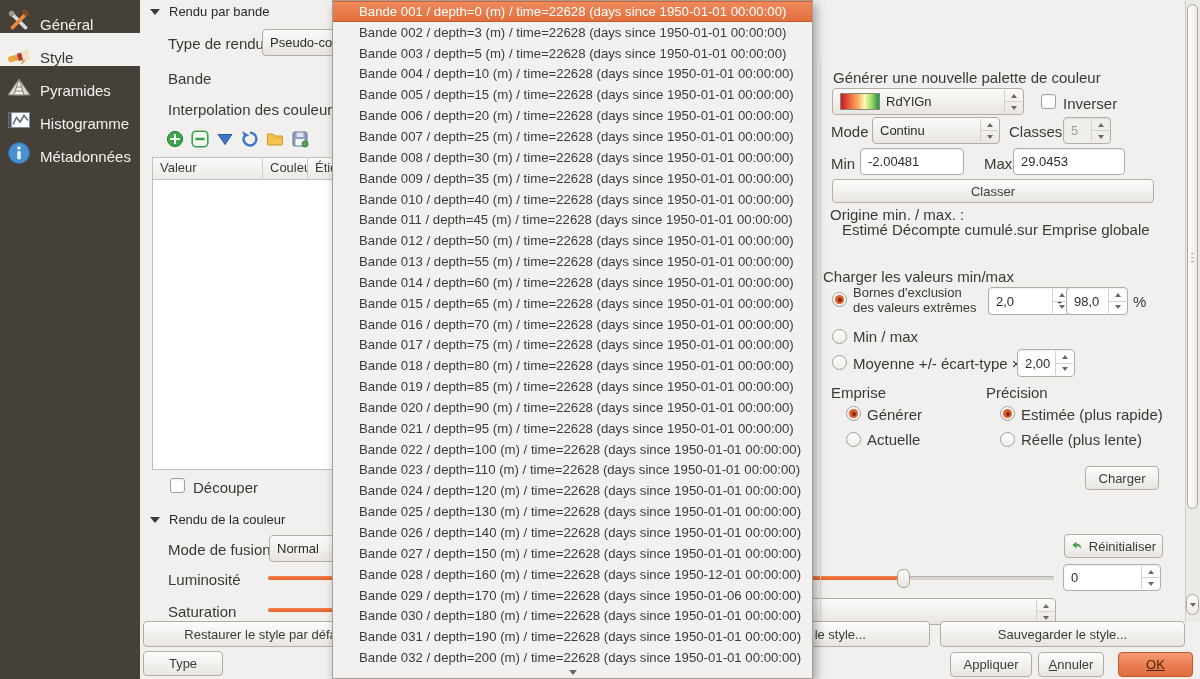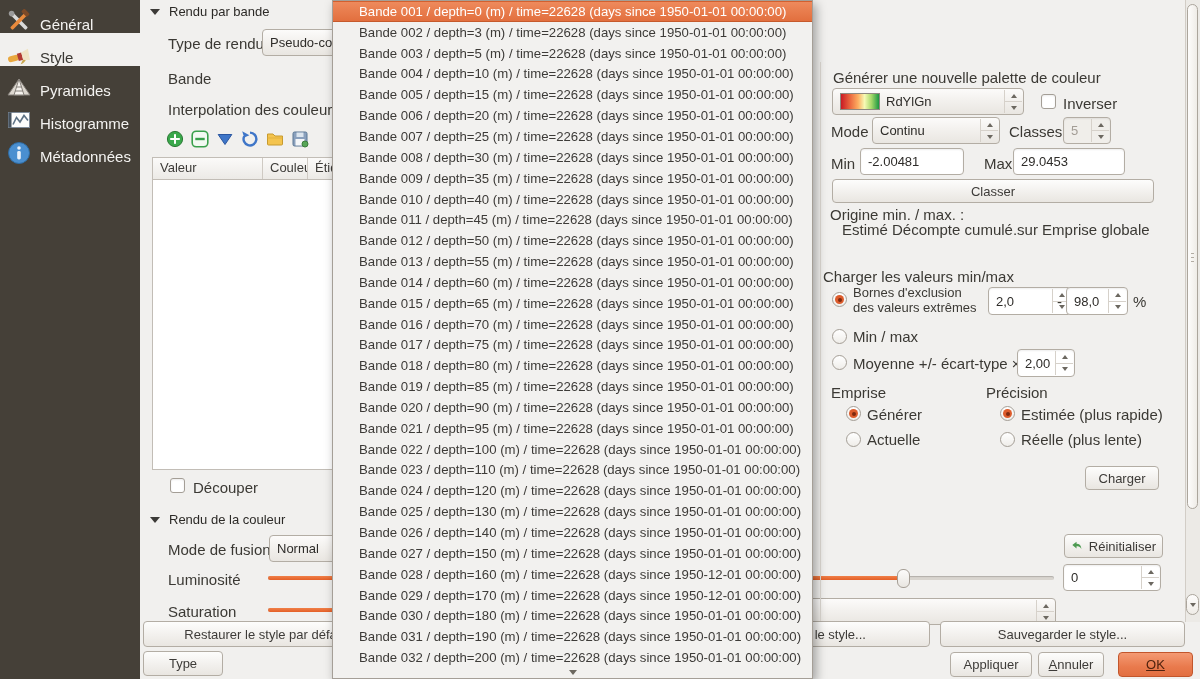--- a/index.html
+++ b/index.html
@@ -442,21 +442,21 @@
       <div class="popup-item">
         <span>Bande 026 / depth=140 (m) / time=22628 (days since 1950-01-01 00:00:00)</span>
       </div>
       <div class="popup-item">
         <span>Bande 027 / depth=150 (m) / time=22628 (days since 1950-01-01 00:00:00)</span>
       </div>
       <div class="popup-item">
         <span>Bande 028 / depth=160 (m) / time=22628 (days since 1950-12-01 00:00:00)</span>
       </div>
       <div class="popup-item">
-        <span>Bande 029 / depth=170 (m) / time=22628 (days since 1950-12-01 00:00:00)</span>
+        <span>Bande 029 / depth=170 (m) / time=22628 (days since 1950-01-06 00:00:00)</span>
       </div>
       <div class="popup-item">
         <span>Bande 030 / depth=180 (m) / time=22628 (days since 1950-01-01 00:00:00)</span>
       </div>
       <div class="popup-item">
         <span>Bande 031 / depth=190 (m) / time=22628 (days since 1950-01-01 00:00:00)</span>
       </div>
       <div class="popup-item">
         <span>Bande 032 / depth=200 (m) / time=22628 (days since 1950-01-01 00:00:00)</span>
       </div>

